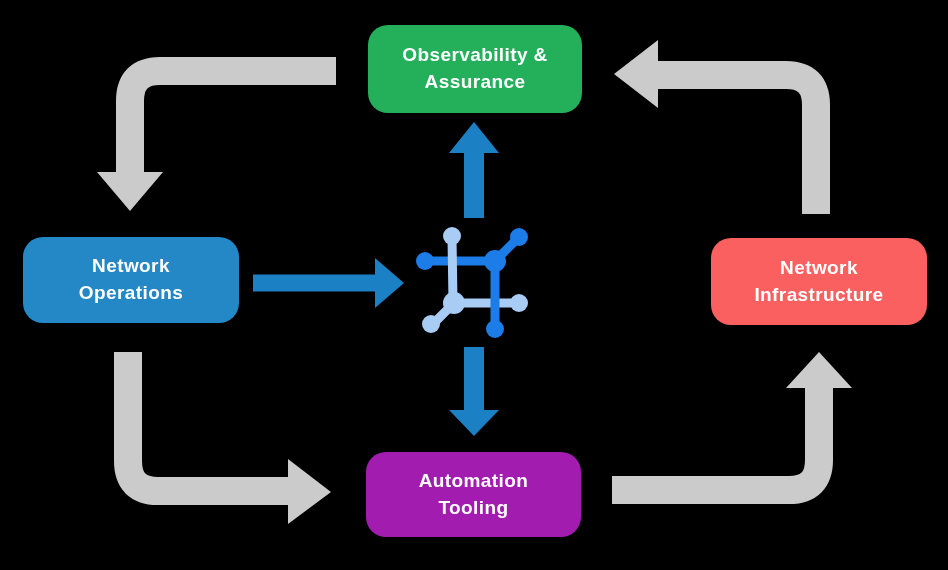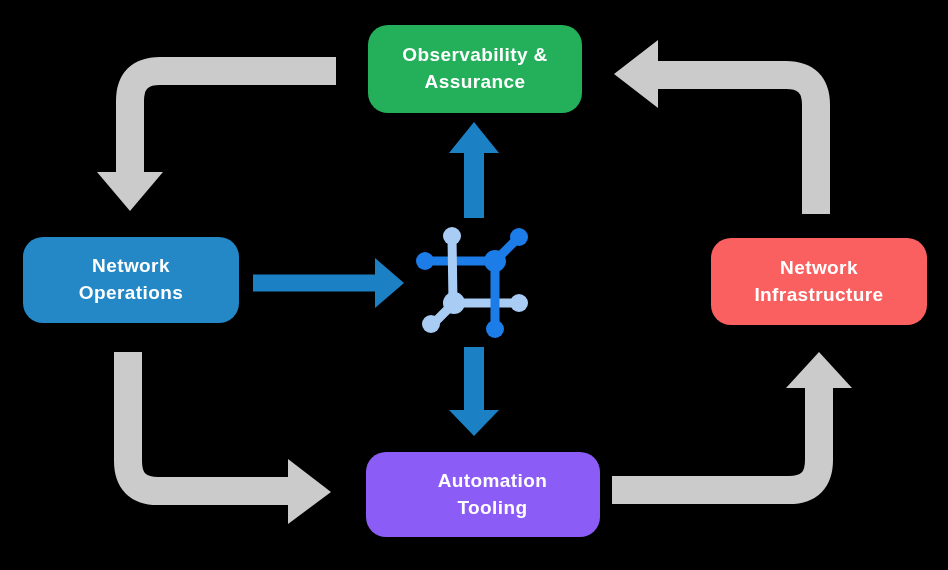--- a/index.html
+++ b/index.html
@@ -115,18 +115,18 @@
   <div class="node node-operations" style="background-color: rgb(36, 135, 198);">
     <span class="node-label">Network
 Operations</span>
   </div>
 
   <div class="node node-infrastructure" style="background-color: rgb(250, 96, 96);">
     <span class="node-label">Network
 Infrastructure</span>
   </div>
 
-  <div class="node node-automation" style="background-color: #8b5cf6; padding-left: 19px;">
+  <div class="node node-automation" style="background-color: #a21caf;">
     <span class="node-label">Automation
 Tooling</span>
   </div>
 
 </div>
 
 </body></html>

